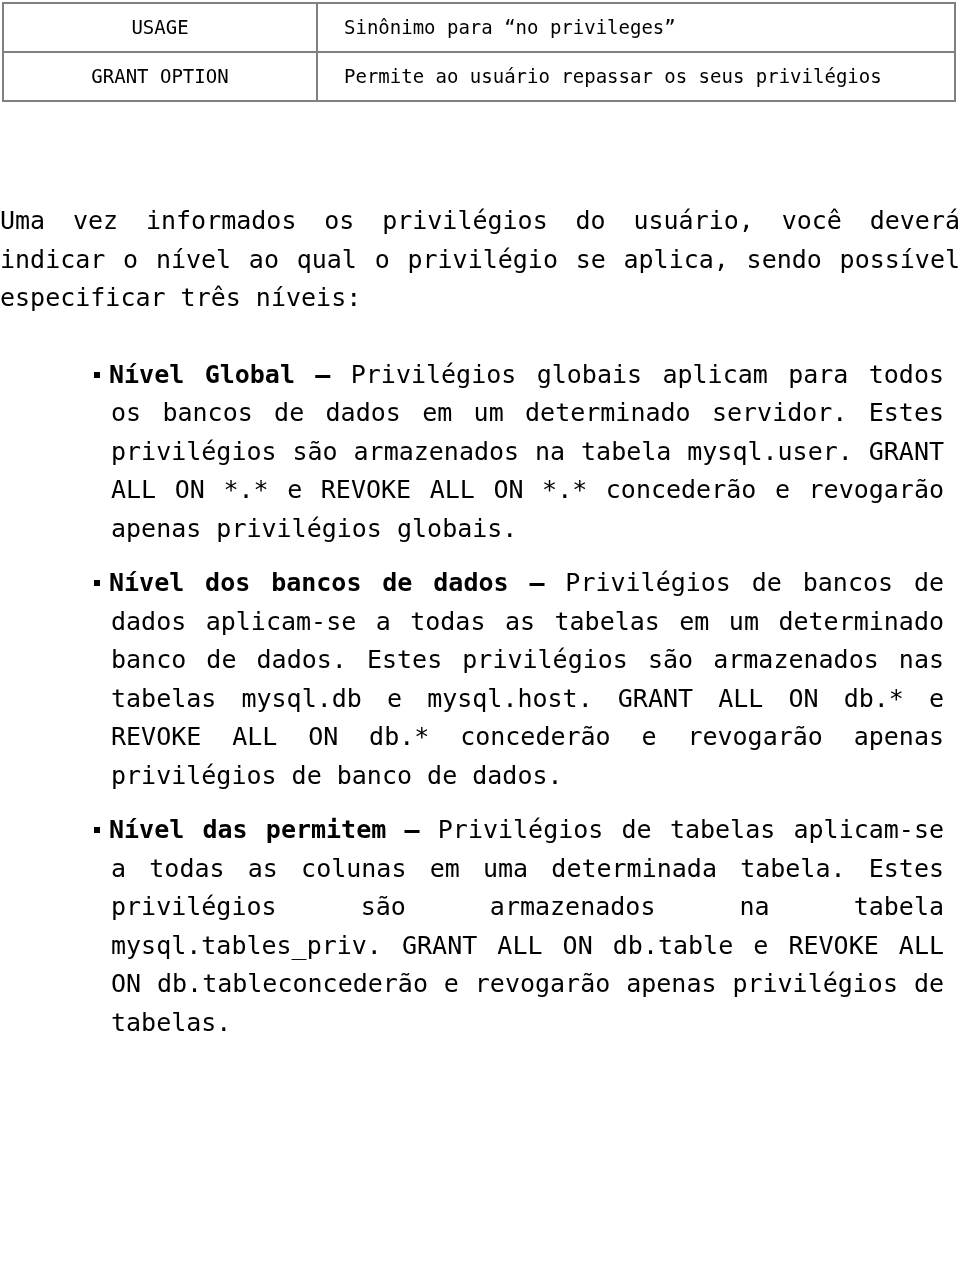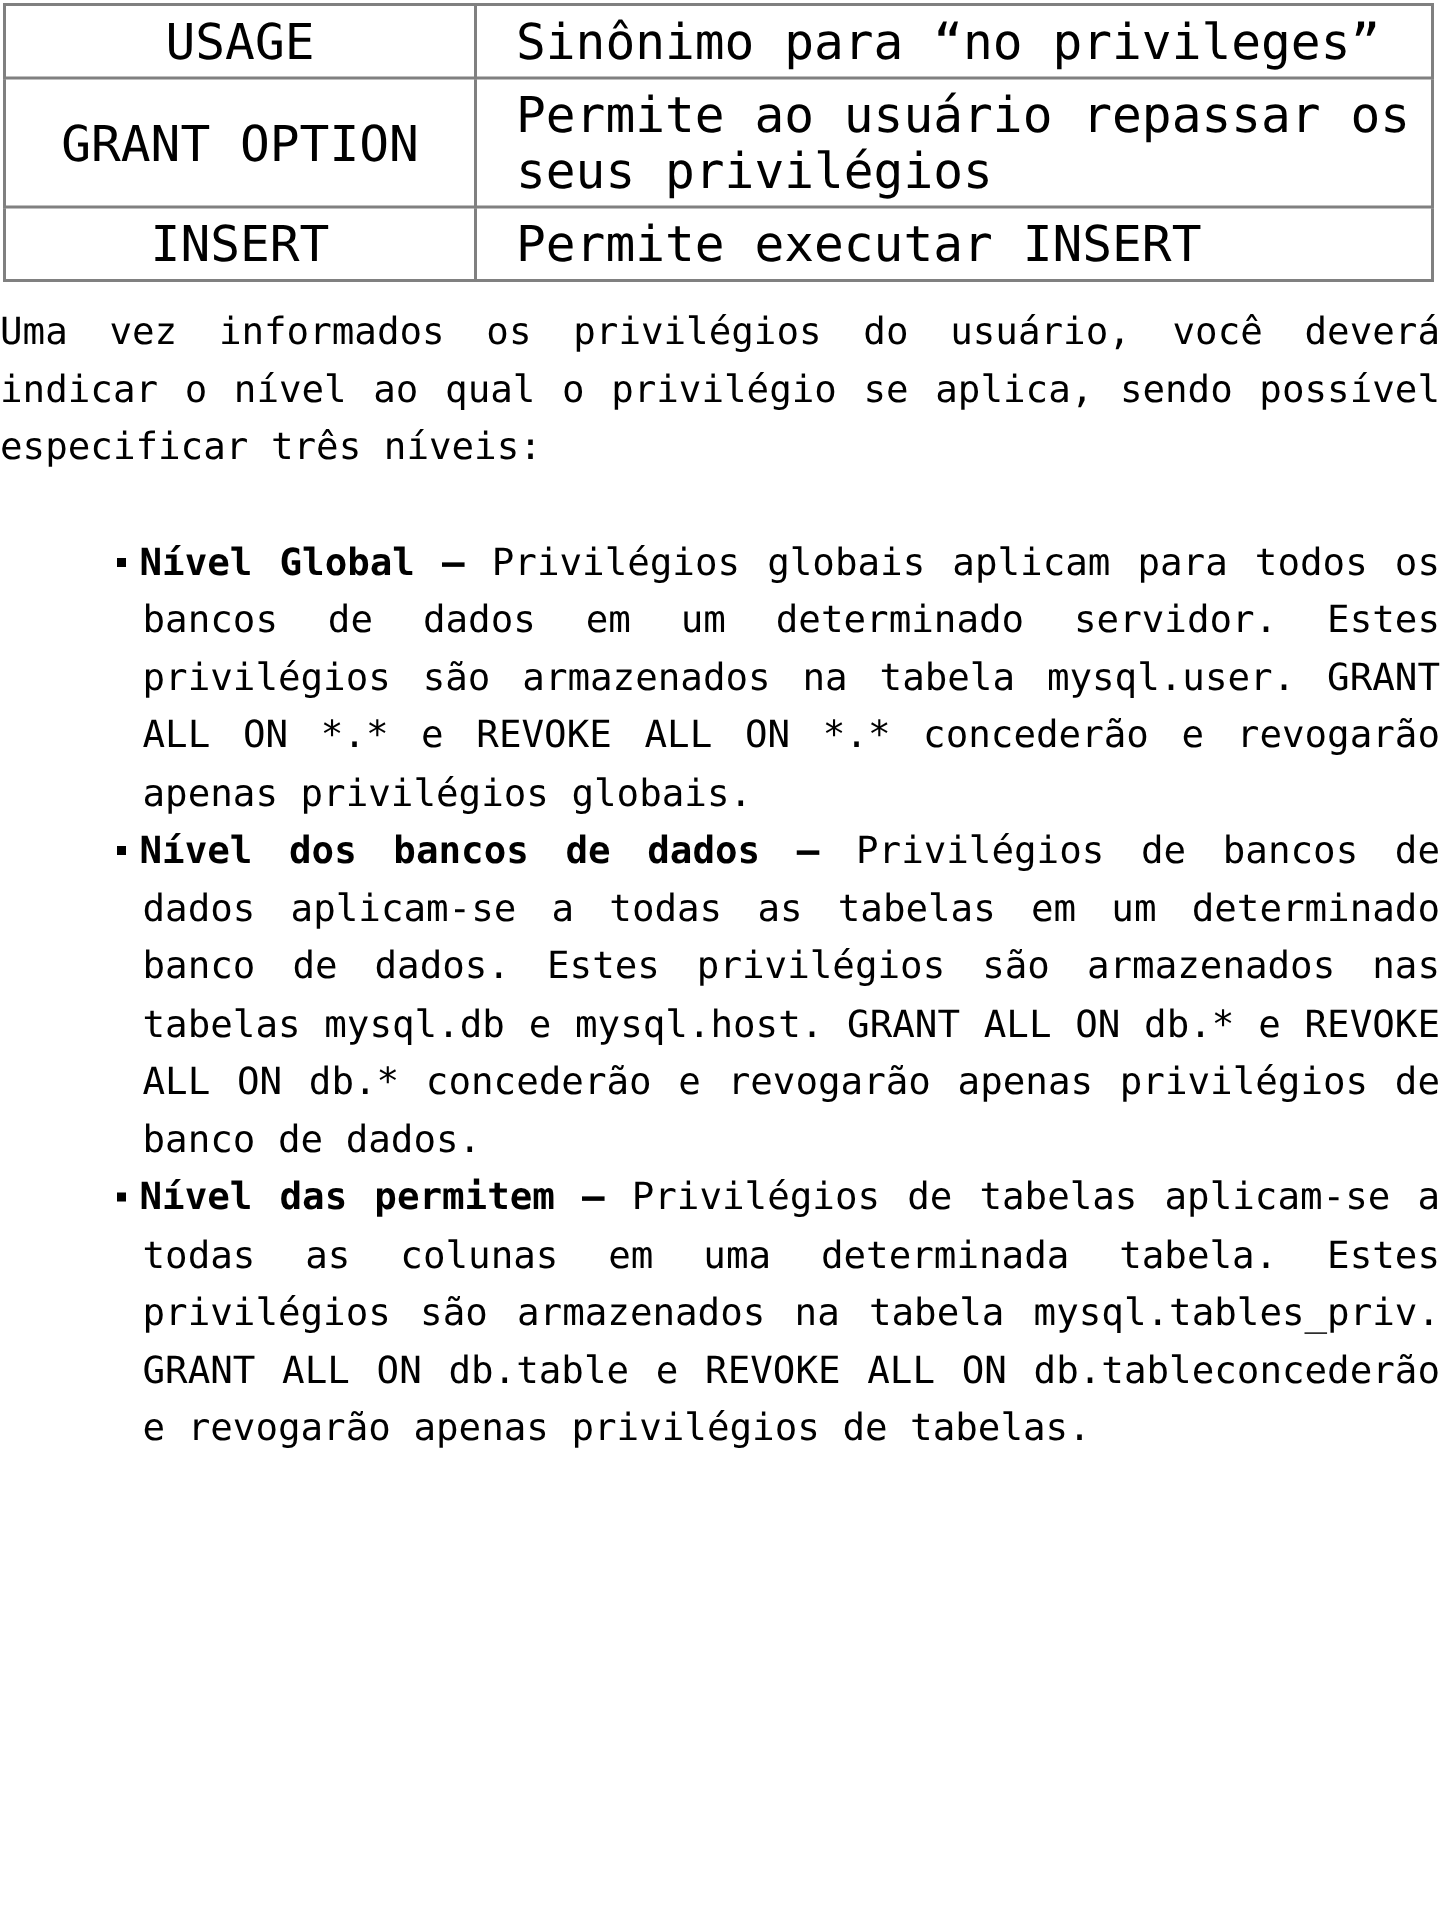--- a/index.html
+++ b/index.html
@@ -25,21 +25,21 @@
   .priv-table {
     position: absolute;
     left: 2px;
     top: 2px;
     width: 954px;
     border-collapse: collapse;
     table-layout: fixed;
   }
   .priv-table td {
     border: 2px solid #808080;
-    font-size: 33px;
+    font-size: 19px;
     line-height: 37px;
     padding: 5px 6px;
     vertical-align: middle;
   }
   .priv-table td.k {
     width: 300px;
     text-align: center;
   }
   .priv-table td.v {
     text-align: left;
@@ -69,21 +69,21 @@
 
   
   .bullets {
     margin: 0;
     padding: 0;
     list-style: none;
     margin-top: 38px;
   }
   .bullets li {
     position: relative;
-    margin: 0;
+    margin: 16px;
     padding: 0 0 0 95px;
     font-size: 25px;
     line-height: 38.5px;
     text-align: justify;
     text-align-last: left;
     text-indent: -95px;
   }
   .bullets li .bullet-sq {
     display: inline-block;
     width: 6px;
@@ -108,24 +108,20 @@
   <table class="priv-table">
     <tbody>
       <tr>
         <td class="k">USAGE</td>
         <td class="v">Sinônimo para “no privileges”</td>
       </tr>
       <tr>
         <td class="k">GRANT OPTION</td>
         <td class="v">Permite ao usuário repassar os seus privilégios</td>
       </tr>
-      <tr>
-        <td class="k">INSERT</td>
-        <td class="v">Permite executar INSERT</td>
-      </tr>
     </tbody>
   </table>
 
   <div class="body">
 
     <p class="para">Uma vez informados os privilégios do usuário, você deverá indicar o nível ao qual o privilégio se aplica, sendo possível especificar três níveis:</p>
 
 
     <ul class="bullets">
       <li>

